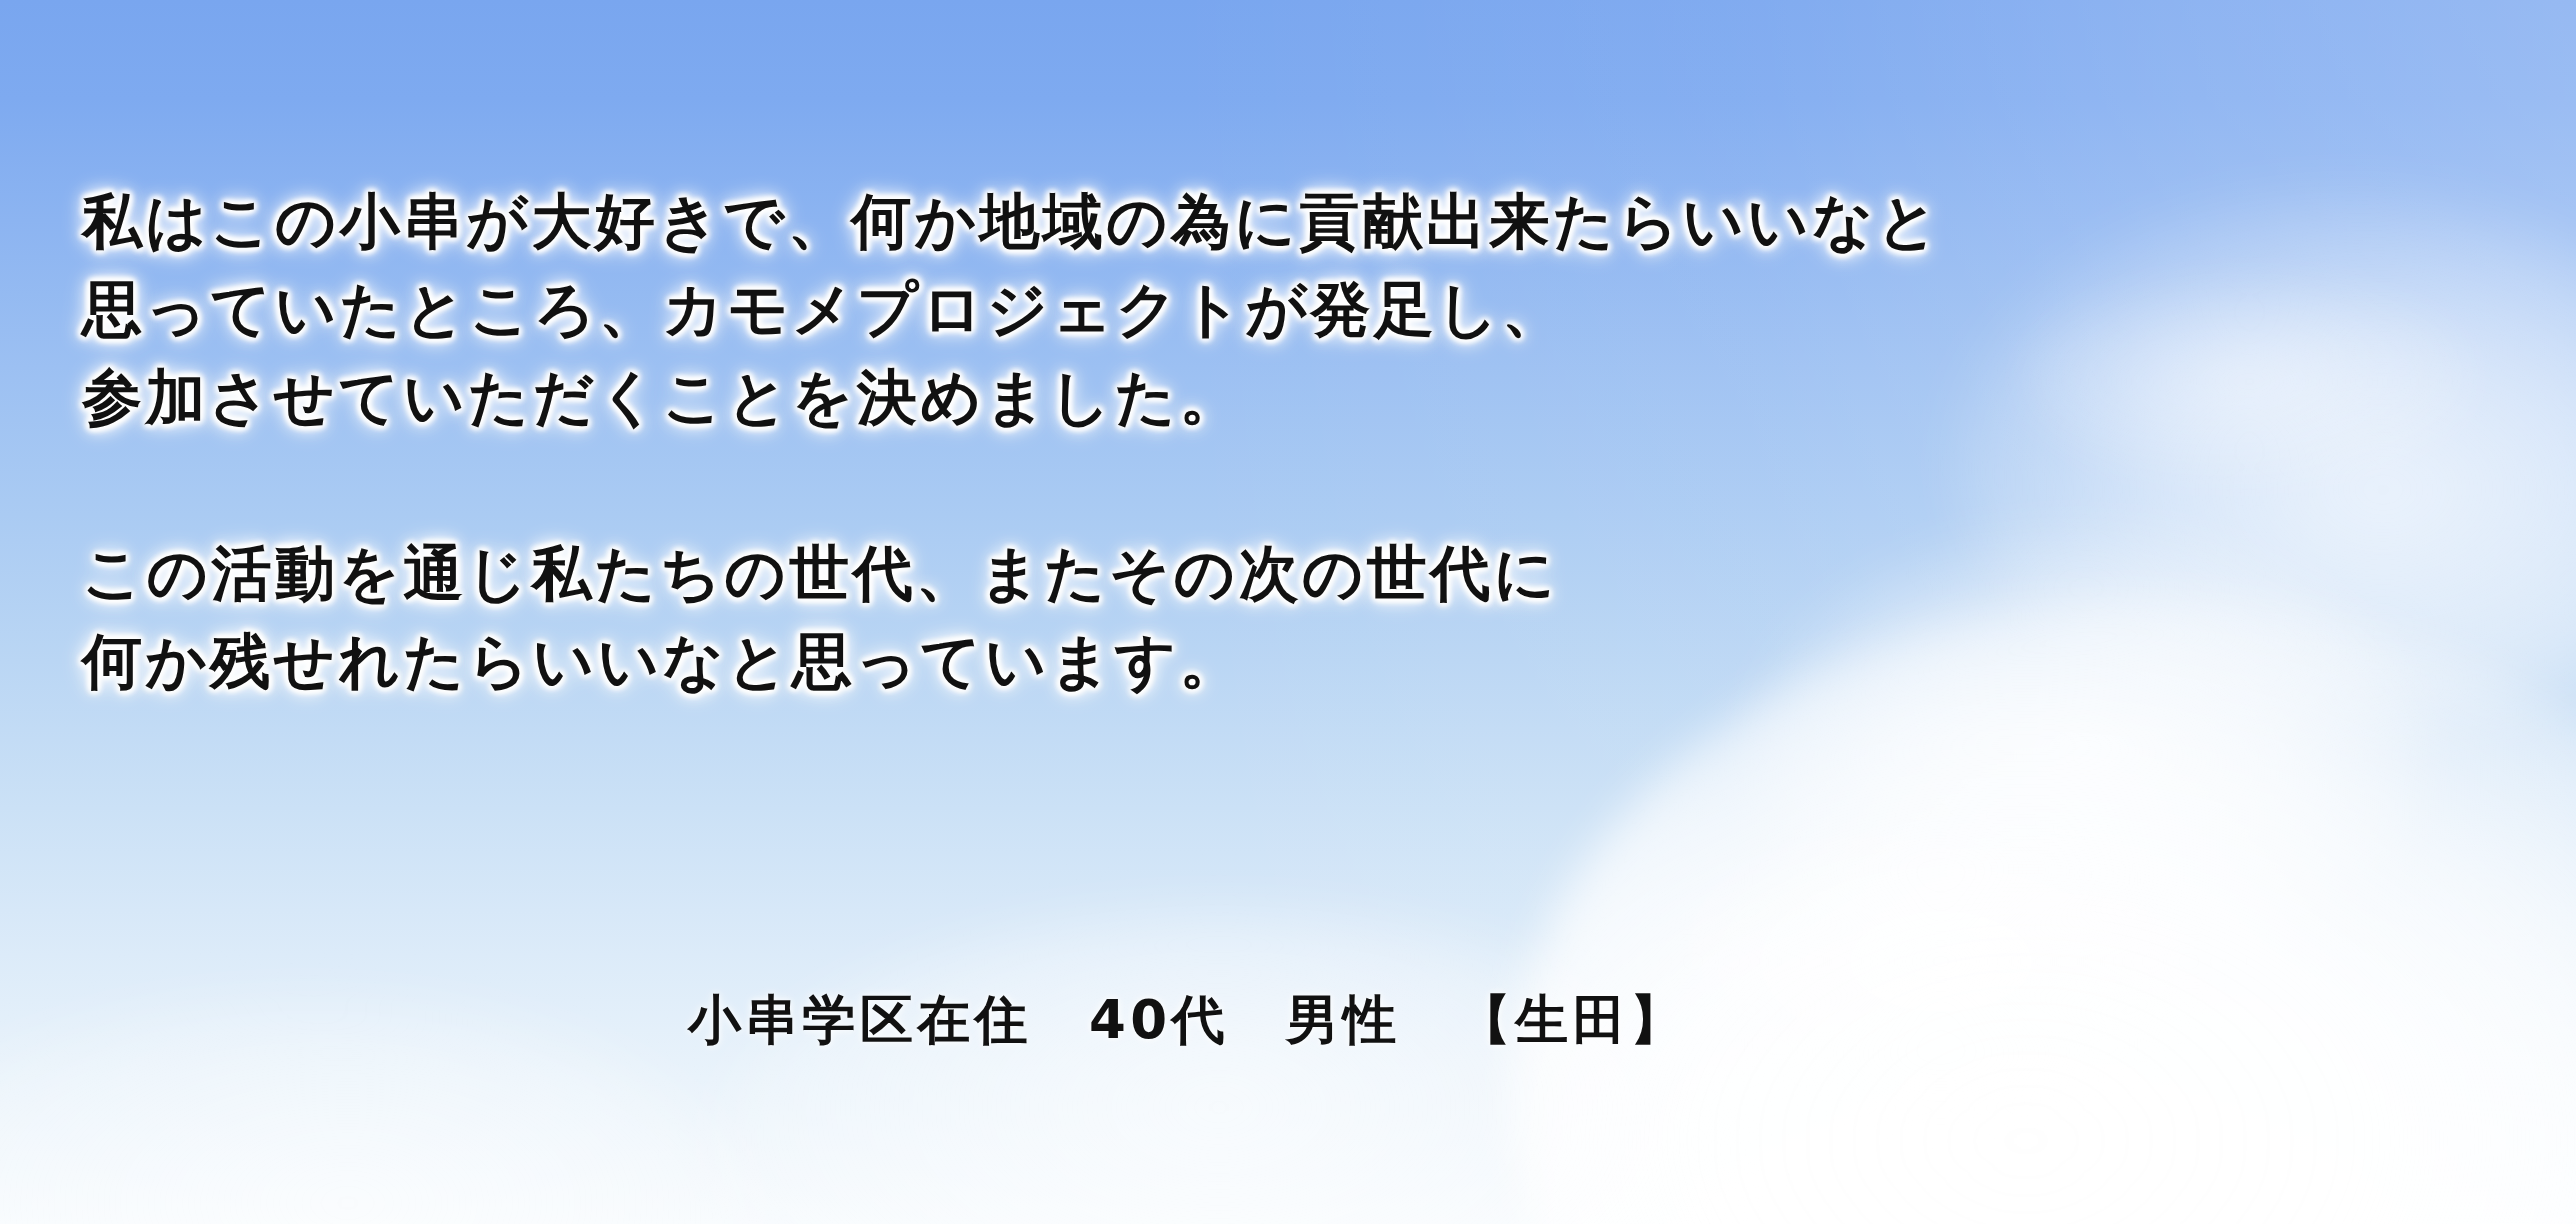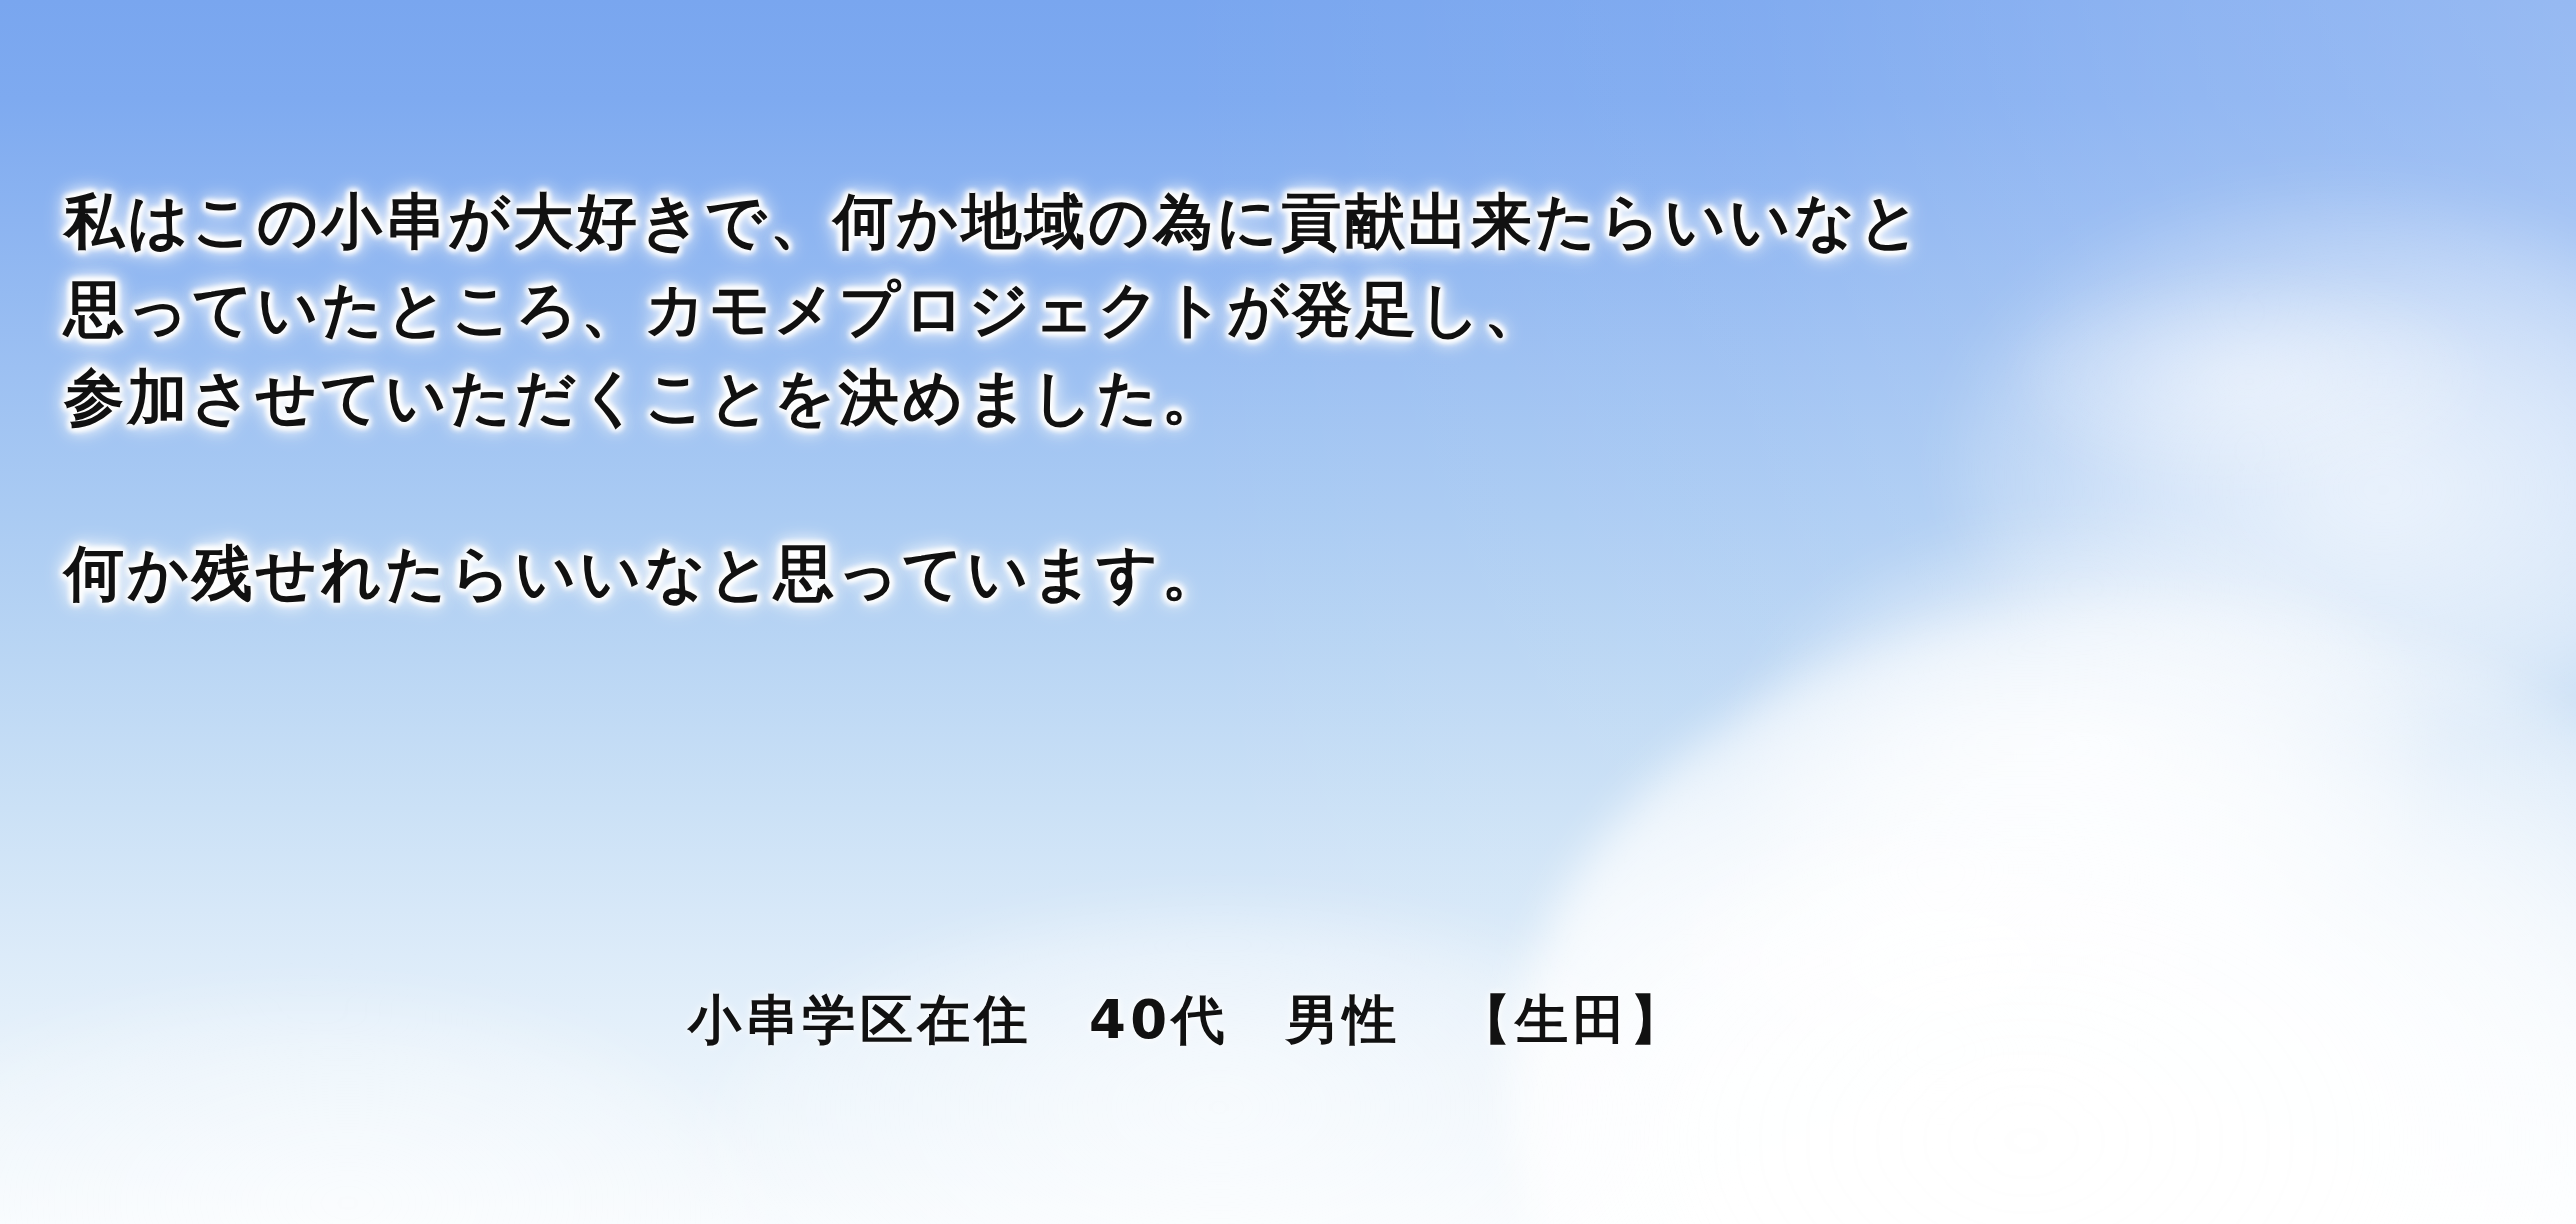--- a/index.html
+++ b/index.html
@@ -140,21 +140,21 @@
     background: radial-gradient(ellipse at 50% 50%,
         rgba(255,255,255,0.46) 0%,
         rgba(255,255,255,0.16) 55%,
         rgba(255,255,255,0.00) 100%);
     filter: blur(22px);
   }
 
   
   .body-text {
     position: absolute;
-    left: 64px;
+    left: 82px;
     top: 177px;
     width: 2336px;
   }
 
   .line {
     color: #111111;
     font-size: 60px;
     line-height: 88px;
     font-weight: 700;
     letter-spacing: 3.4px;
@@ -206,19 +206,20 @@
   <div class="cloud cloud-main"></div>
   <div class="cloud cloud-wisp-a"></div>
   <div class="cloud cloud-wisp-b"></div>
   <div class="cloud cloud-wisp-c"></div>
 
   <div class="body-text">
     <div class="line">私はこの小串が大好きで、何か地域の為に貢献出来たらいいなと</div>
     <div class="line">思っていたところ、カモメプロジェクトが発足し、</div>
     <div class="line">参加させていただくことを決めました。</div>
     <div class="line spacer"></div>
+    <div class="line">この活動を通じ私たちの世代、またその次の世代に</div>
     <div class="line">何か残せれたらいいなと思っています。</div>
   </div>
 
   <div class="attribution">小串学区在住　40代　男性　【生田】</div>
 
 </div>
 
 
 </body></html>

